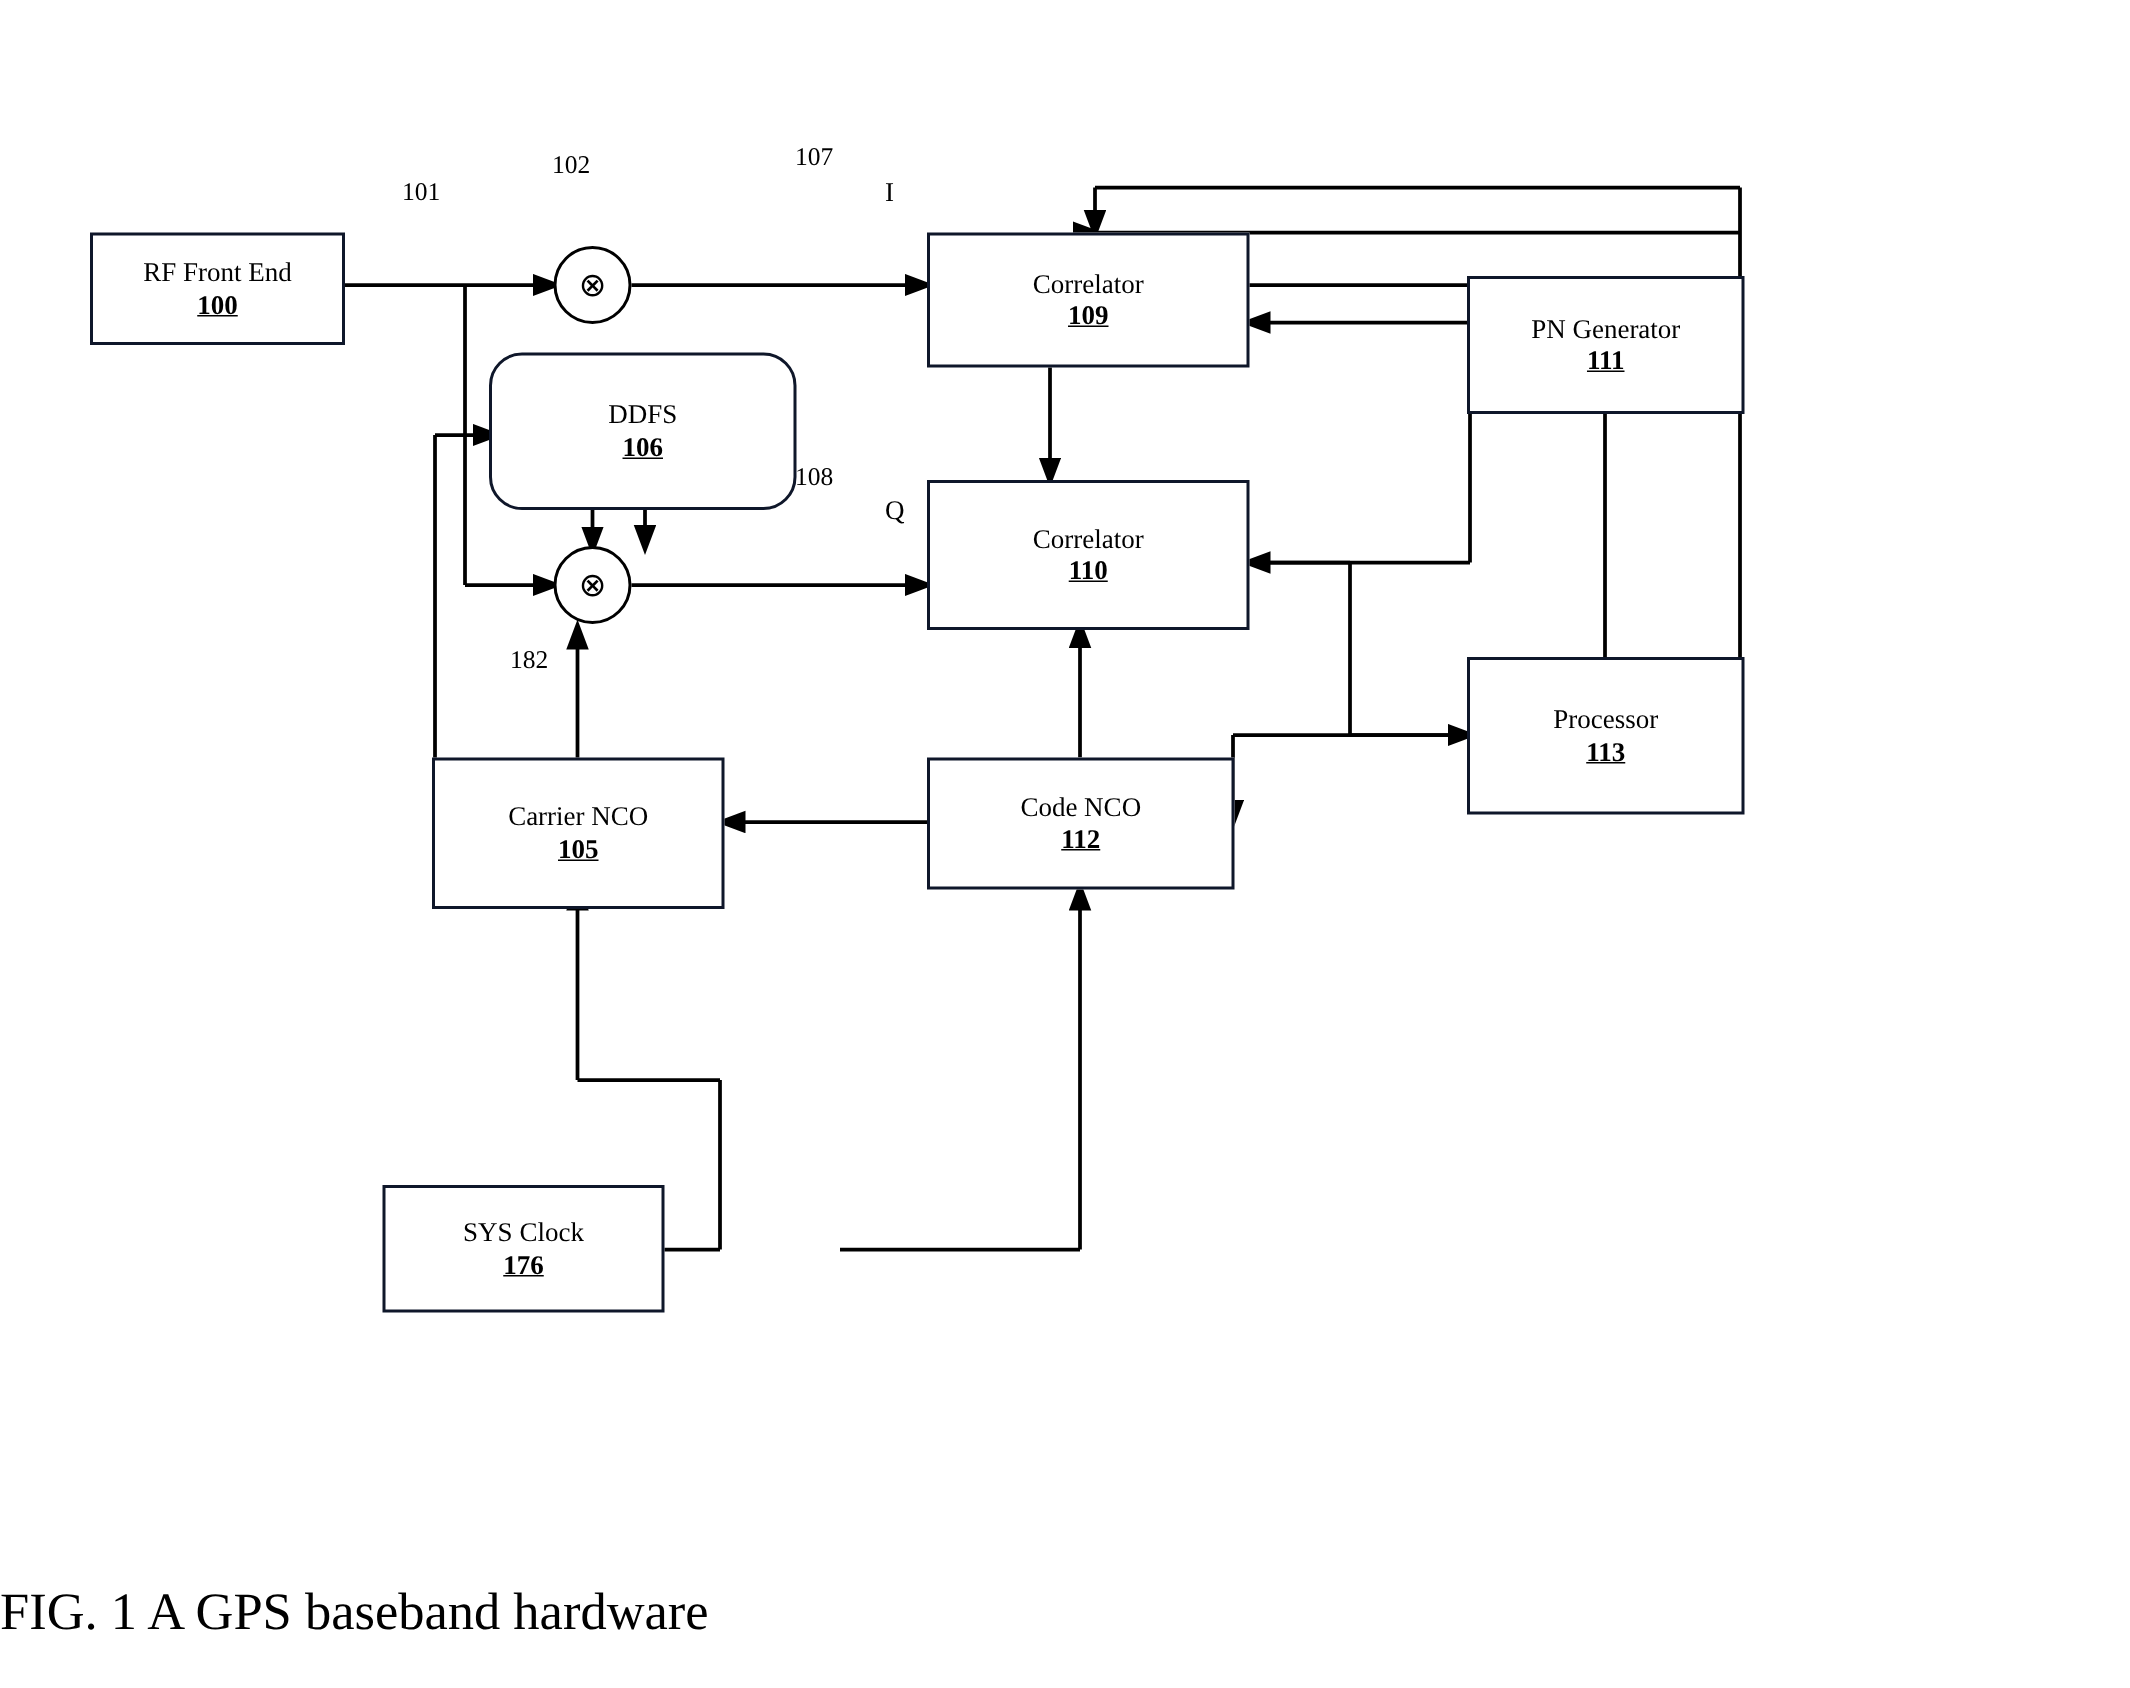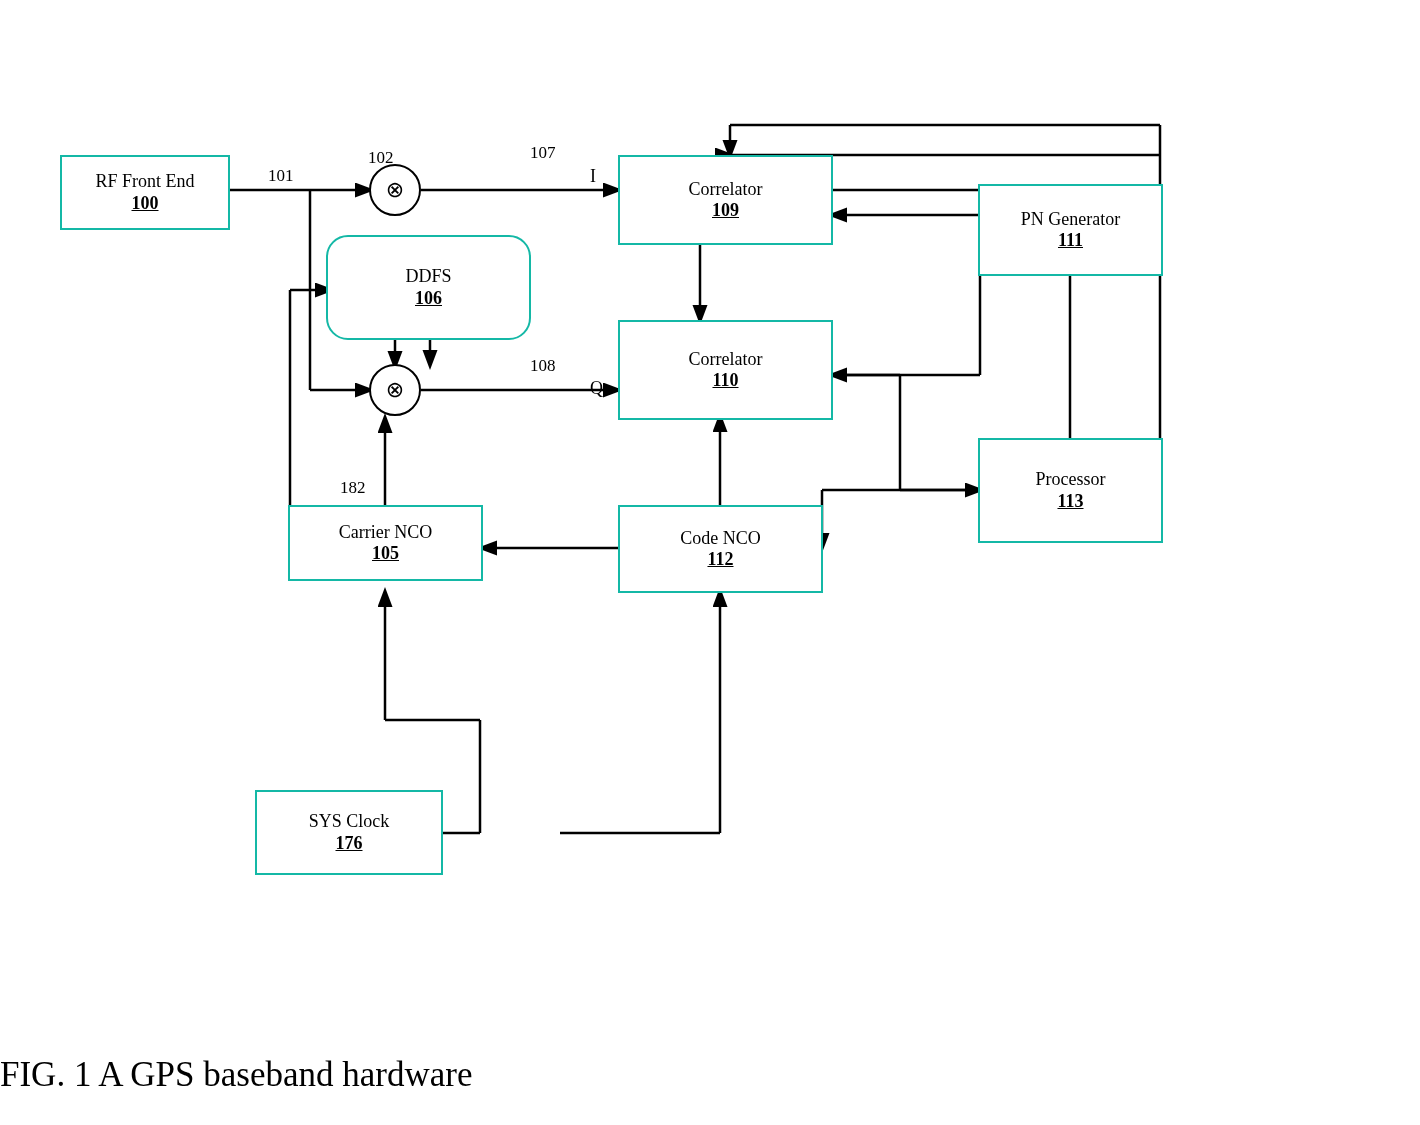--- a/index.html
+++ b/index.html
@@ -11,21 +11,21 @@
       overflow: hidden;
     }
     .diagram-container {
       position: relative;
       width: 1420px;
       height: 1125px;
     }
     
     .block {
       position: absolute;
-      border: 2px solid #14b8a6;
+      border: 2px solid #0f172a;
       background: #fff;
       display: flex;
       flex-direction: column;
       align-items: center;
       justify-content: center;
       text-align: center;
     }
     .block-title {
       font-size: 18px;
       font-weight: normal;
@@ -46,21 +46,20 @@
       background: #fff;
       display: flex;
       align-items: center;
       justify-content: center;
       font-size: 24px;
     }
     
     .ref-label {
       position: absolute;
       font-size: 17px;
-      margin-top: 48px;
     }
     
     .caption {
       position: absolute;
       bottom: 30px;
       width: 100%;
       font-size: 35px;
       font-weight: normal;
     }
     
@@ -159,21 +158,21 @@
 
   <div class="mult-circle" style="left:369px; top:364px;">
     <span style="font-size:22px;">⊗</span>
   </div>
 
   <div class="block" style="left:326px; top:235px; width:205px; height:105px;border-radius:22px;">
     <span class="block-title">DDFS</span>
     <span class="block-num">106</span>
   </div>
 
-  <div class="block" style="left:288px; top:505px; width:195px; height:76px;">
+  <div class="block" style="left:288px; top:505px; width:195px; height:101px;">
     <span class="block-title">Carrier NCO</span>
     <span class="block-num">105</span>
   </div>
 
   <div class="block" style="left:255px; top:790px; width:188px; height:85px;">
     <span class="block-title">SYS Clock</span>
     <span class="block-num">176</span>
   </div>
 
   <div class="block" style="left:618px; top:155px; width:215px; height:90px;">

